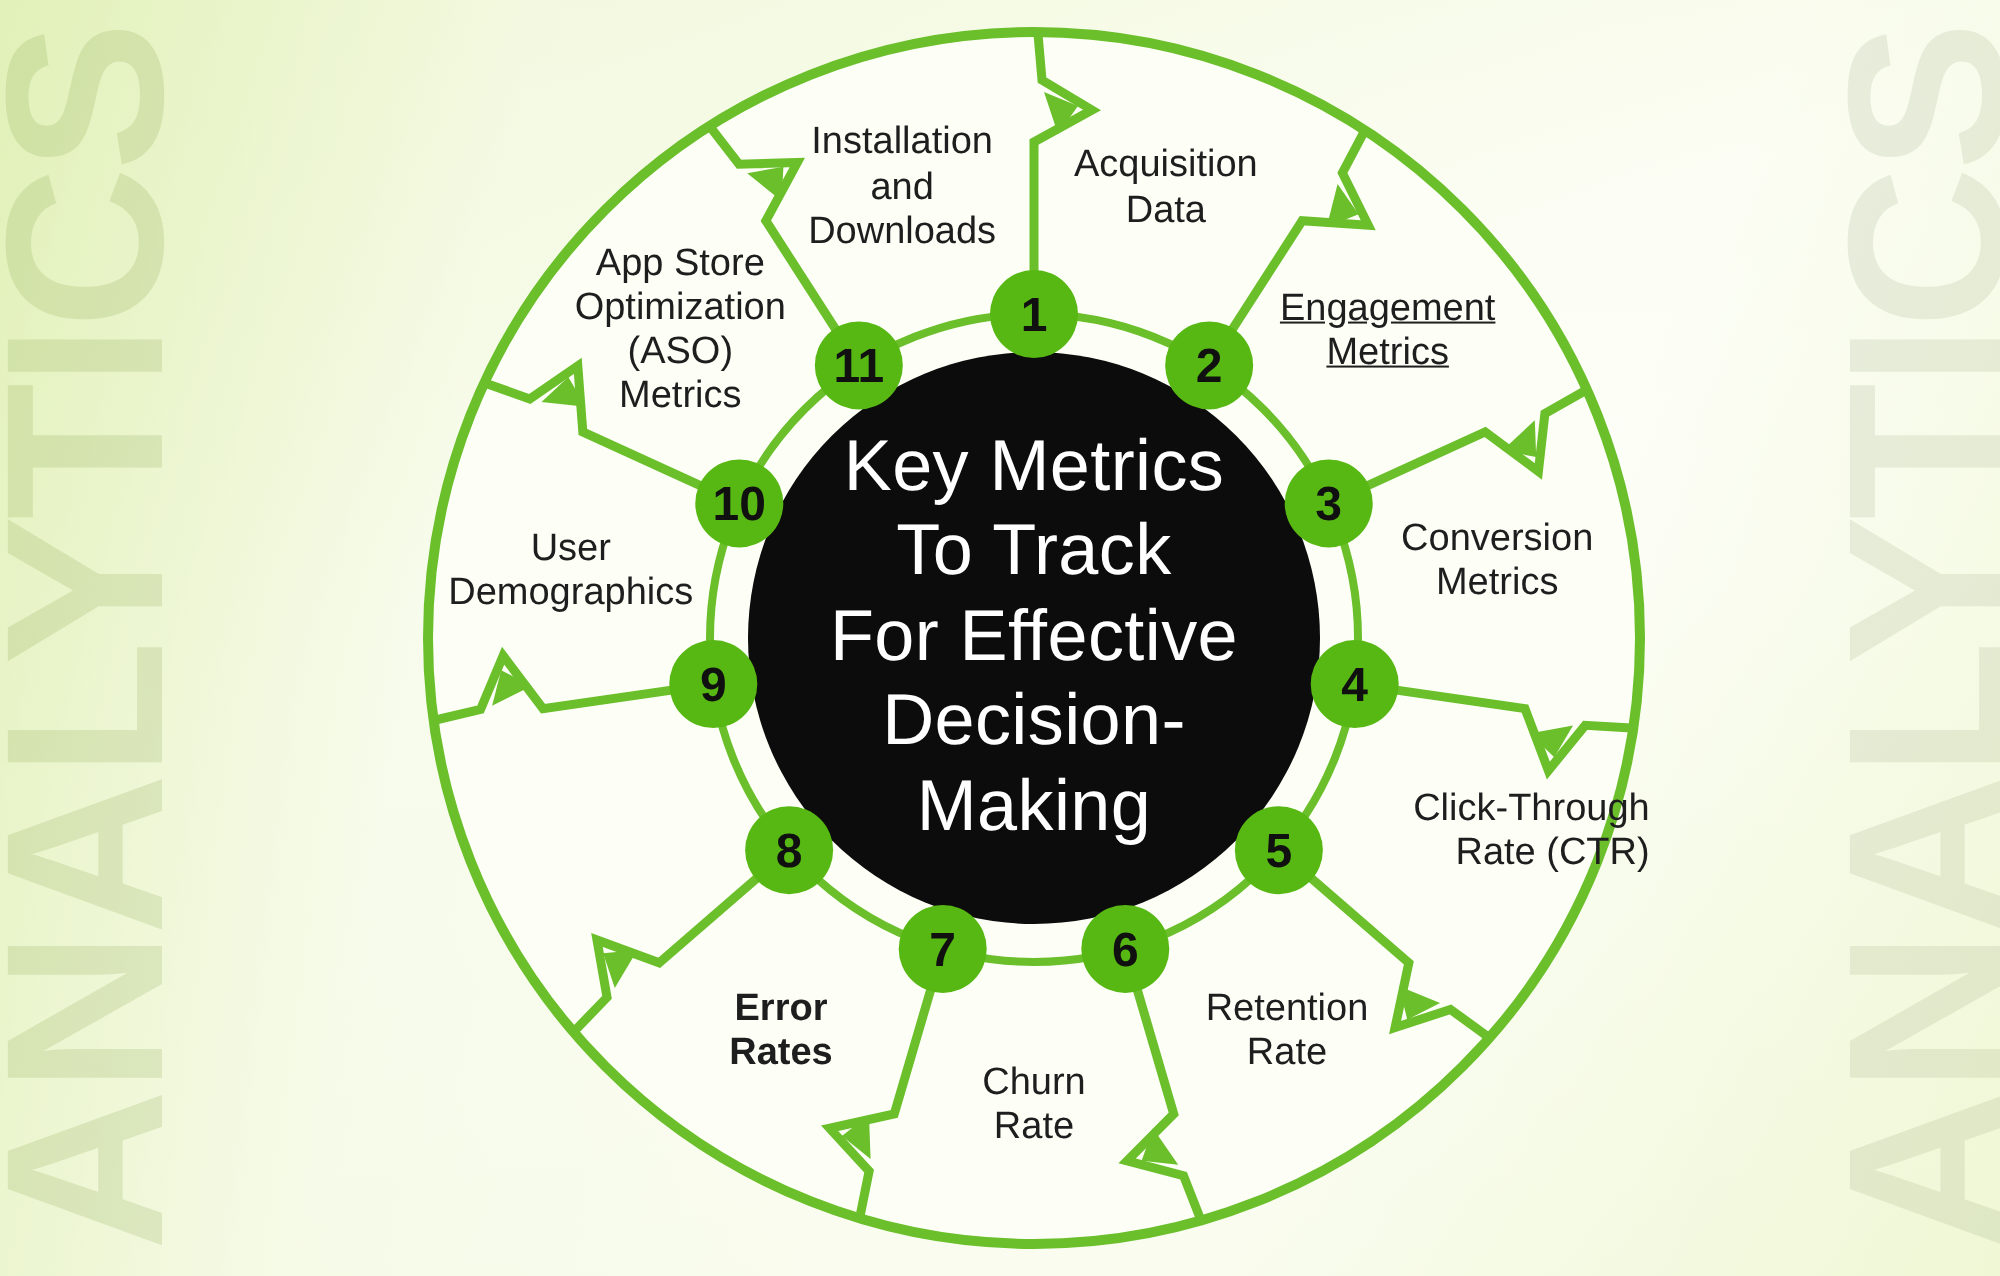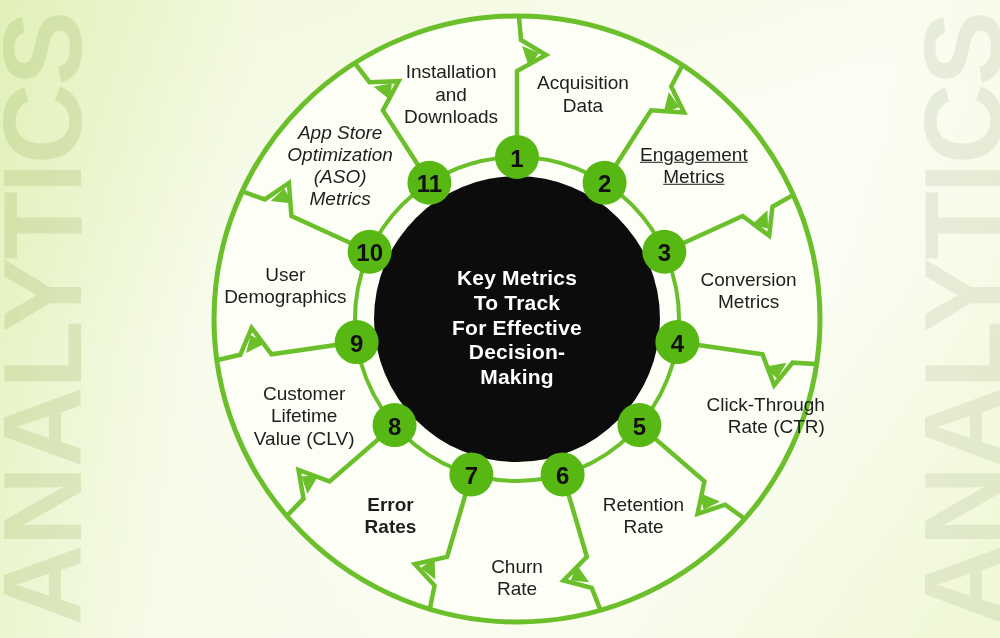--- a/index.html
+++ b/index.html
@@ -30,23 +30,23 @@
   .num-dot{fill:var(--green-dot);}
   .num-text{font-family:"Liberation Sans",sans-serif;font-size:24px;font-weight:bold;fill:#101010;
     text-anchor:middle;dominant-baseline:central;}
   .labels{position:absolute;left:0;top:0;width:1000px;height:638px;z-index:2;pointer-events:none;padding-left:48px;}
   .sector-label{
     position:absolute;width:190px;transform:translate(-50%,-50%);
     text-align:center;white-space:pre-line;
     font-size:19px;line-height:1.17;font-weight:500;color:var(--label-color);
   }
   .center-title{
-    position:absolute;left:517px;top:328px;width:250px;transform:translate(-50%,-50%);
+    position:absolute;left:517px;top:318px;width:250px;transform:translate(-50%,-50%);
     z-index:3;text-align:center;white-space:pre-line;
-    font-size:21px;line-height:1.18;font-weight:bold;color:var(--title-color);
+    font-size:36px;line-height:1.18;font-weight:normal;color:var(--title-color);
     letter-spacing:0.2px;
   }
 </style>
 </head>
 <body>
 
 <div class="stage" style="--green-line: #6abf2b; --green-dot: #57b814; --center-bg: #0c0c0c; --label-color: #1e1e1e; --title-color: #ffffff;">
 
   <div class="watermark left">ANALYTICS</div>
   <div class="watermark right">ANALYTICS</div>
@@ -103,36 +103,33 @@
         <circle cx="429.41618757219305" cy="182.71692768134872" r="22" class="num-dot"></circle>
         <text x="429.41618757219305" y="183.71692768134872" class="num-text">11</text>
       </g>
   </svg>
 
   <div class="labels" id="labels">
       <div class="sector-label" style="left: 582.925px; top: 94.4786px;">Acquisition
 Data</div>
       <div class="sector-label" style="left: 693.845px; top: 165.763px; text-decoration: underline;">Engagement
 Metrics</div>
-      <div class="sector-label" style="left: 748.618px; top: 291px;">Conversion
+      <div class="sector-label" style="left: 748.618px; top: 281px;">Conversion
 Metrics</div>
       <div class="sector-label" style="left: 729.854px; top: 416.207px; text-align: right;">Click-Through
 Rate (CTR)</div>
       <div class="sector-label" style="left: 643.51px; top: 515.853px;">Retention
 Rate</div>
-      <div class="sector-label" style="left: 517px; top: 553px; margin-top: 25px;">Churn
+      <div class="sector-label" style="left: 517px; top: 553px;">Churn
 Rate</div>
       <div class="sector-label" style="left: 390.49px; top: 515.853px; font-weight: bold;">Error
 Rates</div>
-      <div class="sector-label" style="left: 304.146px; top: 416.207px;">Customer
-Lifetime
-Value (CLV)</div>
       <div class="sector-label" style="left: 285.382px; top: 285.698px;">User
 Demographics</div>
-      <div class="sector-label" style="left: 340.155px; top: 165.763px; font-style: italic;">App Store
+      <div class="sector-label" style="left: 340.155px; top: 165.763px;">App Store
 Optimization
 (ASO)
 Metrics</div>
       <div class="sector-label" style="left: 451.075px; top: 94.4786px;">Installation
 and
 Downloads</div>
     </div>
 
   <div class="center-title">Key Metrics
 To Track

